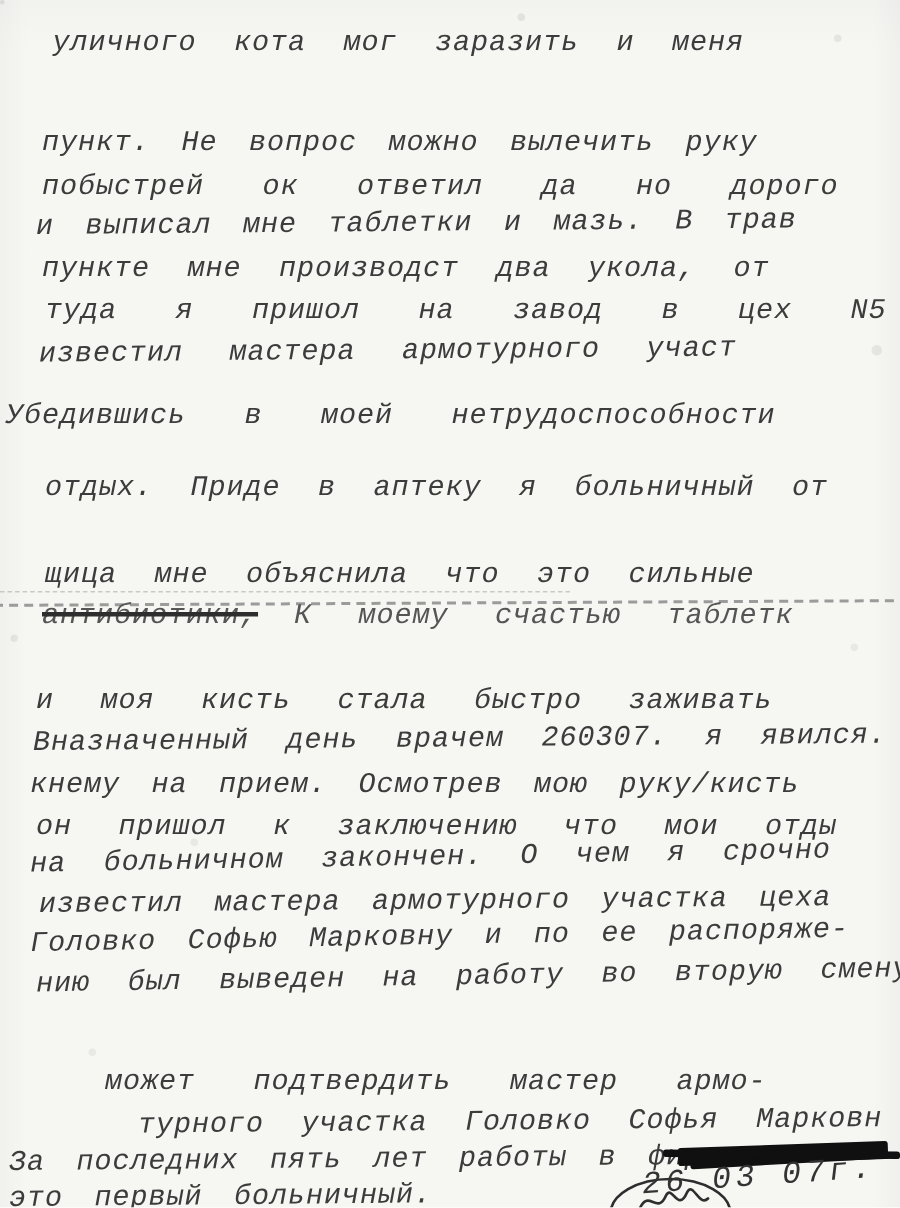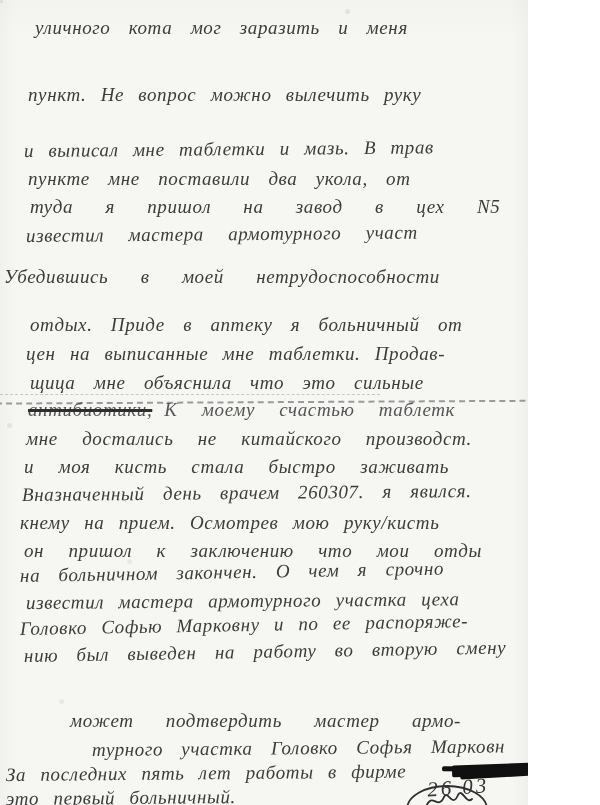--- a/index.html
+++ b/index.html
@@ -1,25 +1,25 @@
 <!DOCTYPE html>
 <html><head>
 <meta charset="utf-8">
 <title>Scanned handwritten note</title>
 <style>
   html,body{margin:0;padding:0;background:#ffffff;}
   .page{
     position:relative;
-    width:528px;height:805px;
+    width:600px;height:805px;
     background:#f6f6f3;
     background-image:
       linear-gradient(90deg, rgba(190,190,190,0.10) 0%, rgba(255,255,255,0) 3%, rgba(255,255,255,0) 97%, rgba(190,190,190,0.12) 100%),
       linear-gradient(180deg, rgba(210,210,210,0.10) 0%, rgba(255,255,255,0) 4%);
     overflow:hidden;
-    font-family:Liberation Serif, serif;
+    font-family:Liberation Mono, monospace;
   }
   .line{
     position:absolute;
     white-space:nowrap;
     font-style:italic;
     font-size:19px;
     line-height:24px;
     color:#3c3c3c;
     letter-spacing:0.6px;
     word-spacing:9px;
@@ -28,21 +28,21 @@
   .ws-m{word-spacing:13px}
   .ws-l{word-spacing:19px}
   .ws-xl{word-spacing:27px}
   .rot-05{transform:rotate(-0.5deg)}
   .rot-1{transform:rotate(-1deg)}
   .faded{color:#555555}
   .struck{
     text-decoration:line-through;
     text-decoration-thickness:2.5px;
     text-decoration-color:#2e2e2e;
-    margin-right:12px;
+    margin-right:24px;
   }
   .fold-a{
     position:absolute;left:-4px;top:401px;width:610px;height:0;
     border-top:2px dashed #8c8c8c;transform:rotate(-0.3deg);opacity:.85;
   }
   .fold-b{
     position:absolute;left:0;top:394px;width:380px;height:0;
     border-top:1px dashed #bdbdbd;opacity:.8;
   }
   .redaction{
@@ -80,30 +80,29 @@
 </head>
 <body>
 
 <div class="page">
   <div class="noise"></div>
   <div class="fold-b"></div>
   <div class="fold-a"></div>
 
   <div class="line ws-m" style="left:35px;top:16px"><span>уличного кота мог заразить и меня</span></div>
   <div class="line" style="left:28px;top:83px"><span>пункт. Не вопрос можно вылечить руку</span></div>
+  <div class="line ws-xl" style="left:28px;top:112px"><span>побыстрей ок ответил да но дорого</span></div>
   <div class="line rot-05" style="left:24px;top:139px"><span>и выписал мне таблетки и мазь. В трав</span></div>
-  <div class="line ws-m" style="left:28px;top:167px"><span>пункте мне поставили два укола, от</span></div>
+  <div class="line ws-m" style="left:28px;top:167px"><span>пункте мне производст два укола, от</span></div>
   <div class="line ws-xl" style="left:30px;top:195px"><span>туда я пришол на завод в цех N5 и</span></div>
   <div class="line ws-l rot-05" style="left:26px;top:224px"><span>известил мастера армотурного участ</span></div>
   <div class="line ws-xl" style="left:4px;top:265px"><span>Убедившись в моей нетрудоспособности</span></div>
   <div class="line ws-m" style="left:30px;top:313px"><span>отдых. Приде в аптеку я больничный от</span></div>
-  <div class="line" style="left:26px;top:342px"><span>цен на выписанные мне таблетки. Продав-</span></div>
   <div class="line ws-m" style="left:30px;top:371px"><span>щица мне объяснила что это сильные</span></div>
   <div class="line ws-l faded" style="left:28px;top:398px"><span class="struck">антибиотики,</span><span>К моему счастью таблетк</span></div>
-  <div class="line ws-l" style="left:26px;top:427px"><span>мне достались не китайского производст.</span></div>
   <div class="line ws-l" style="left:24px;top:455px"><span>и моя кисть стала быстро заживать</span></div>
   <div class="line ws-m rot-05" style="left:22px;top:483px"><span>Вназначенный день врачем 260307. я явился.</span></div>
   <div class="line" style="left:20px;top:511px"><span>кнему на прием. Осмотрев мою руку/кисть</span></div>
   <div class="line ws-l" style="left:24px;top:539px"><span>он пришол к заключению что мои отды</span></div>
   <div class="line ws-m rot-1" style="left:20px;top:564px"><span>на больничном закончен. О чем я срочно</span></div>
   <div class="line rot-05" style="left:26px;top:591px"><span>известил мастера армотурного участка цеха</span></div>
   <div class="line rot-1" style="left:20px;top:617px"><span>Головко Софью Марковну и по ее распоряже-</span></div>
   <div class="line ws-m rot-1" style="left:24px;top:644px"><span>нию был выведен на работу во вторую смену</span></div>
   <div class="line ws-xl" style="left:70px;top:709px"><span>может подтвердить мастер армо-</span></div>
   <div class="line ws-m rot-05" style="left:92px;top:738px"><span>турного участка Головко Софья Марковн</span></div>

